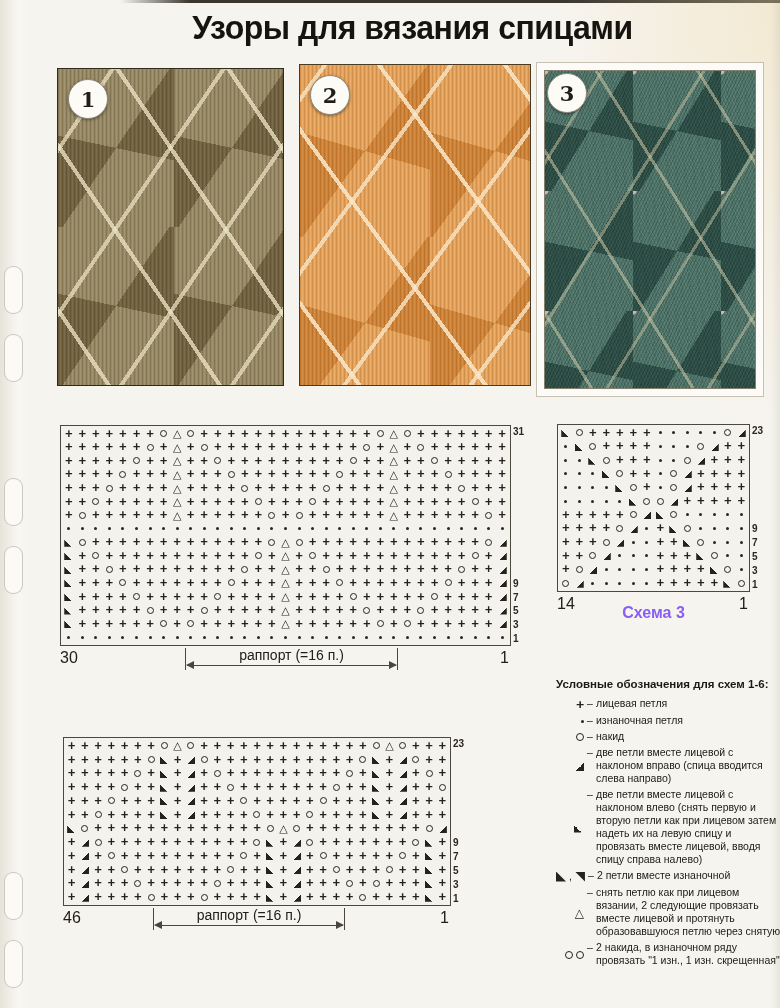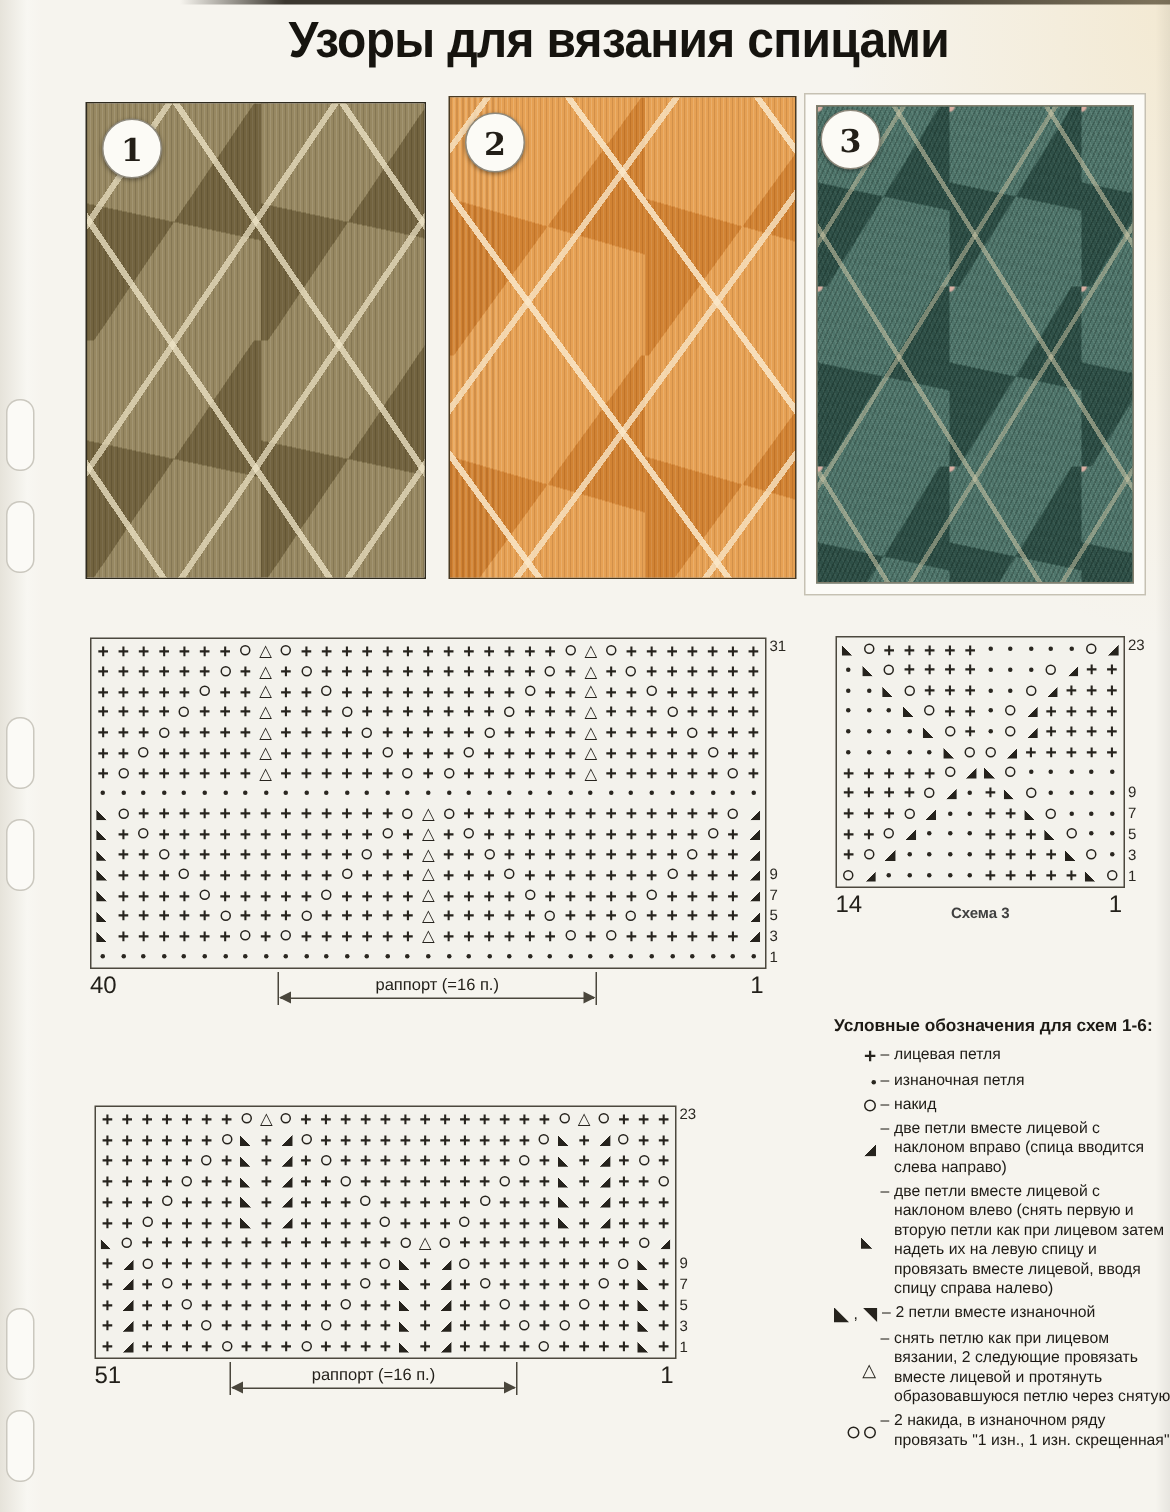--- a/index.html
+++ b/index.html
@@ -62,37 +62,37 @@
   .g-dot{width:3px;height:3px;border-radius:50%;background:#2a2720;}
   .g-yo{width:7px;height:7px;box-sizing:border-box;border:1.5px solid #26231d;border-radius:50%;}
   .g-triL{width:9px;height:9px;clip-path:polygon(0 0,0 100%,100% 100%);
       background:linear-gradient(45deg,#26231d 40%,#f5f3ed 40% 60%,#26231d 60%);}
   .g-triR{width:9px;height:9px;clip-path:polygon(100% 0,100% 100%,0 100%);
       background:linear-gradient(135deg,#26231d 40%,#f5f3ed 40% 60%,#26231d 60%);}
   .g-delta{font-family:"DejaVu Sans",sans-serif;font-size:11px;line-height:1;color:#26231d;}
   .g-fillA{width:10px;height:10px;clip-path:polygon(0 0,0 100%,100% 100%);background:#26231d;}
   .g-fillB{width:10px;height:10px;clip-path:polygon(0 0,100% 0,100% 100%);background:#26231d;}
 
-  .row-labels span{position:absolute;right:-16px;width:14px;font-size:10px;color:#2a2721;}
+  .row-labels span{position:absolute;right:-16px;width:14px;font-size:10px;color:#2a2721;font-weight:bold;}
   .corner{position:absolute;font-size:16px;color:#23201a;}
   .corner.l{left:0;top:calc(100% + 3px);}
   .corner.r{right:2px;top:calc(100% + 3px);}
   .chart-title{position:absolute;left:0;right:0;text-align:center;
-      font-size:10px;font-weight:700;color:#404040;}
+      font-size:16px;font-weight:700;color:#8b5cf6;}
 
   .bracket{position:absolute;height:22px;}
   .bracket .tick{position:absolute;top:0;bottom:0;width:1px;background:#4a463c;}
   .bracket .tick.l{left:0}.bracket .tick.r{right:0}
   .bracket .bar{position:absolute;left:2px;right:2px;bottom:4px;height:1px;background:#4a463c;}
   .bracket .ah{position:absolute;bottom:1px;width:0;height:0;
       border-top:4px solid rgba(0,0,0,0);border-bottom:4px solid rgba(0,0,0,0);}
   .bracket .ah.l{left:1px;border-right:8px solid #4a463c;}
   .bracket .ah.r{right:1px;border-left:8px solid #4a463c;}
   .bracket .blabel{position:absolute;left:0;right:0;bottom:7px;text-align:center;
-      font-size:11px;color:#23201a;}
+      font-size:14px;color:#23201a;}
 
   
   .legend{position:absolute;left:556px;top:678px;width:226px;font-size:10.5px;line-height:13px;color:#1d1a15;}
   .legend-title{font-weight:700;font-size:11.5px;margin-bottom:6px;}
   .leg-item{display:flex;margin-top:3px;}
   .leg-sym{min-width:28px;display:flex;justify-content:flex-end;align-items:center;gap:3px;
       padding-top:1px;flex-shrink:0;}
   .leg-dash{width:12px;text-align:center;flex-shrink:0;}
   .leg-text{flex:1;}
   .leg-sym .g-plus{font-size:13px;}
@@ -1720,21 +1720,21 @@
         </div>
       </div>
     <div class="row-labels">
         <span style="top: calc(3.125% - 6px);">31</span>
         <span style="top: calc(71.875% - 6px);">9</span>
         <span style="top: calc(78.125% - 6px);">7</span>
         <span style="top: calc(84.375% - 6px);">5</span>
         <span style="top: calc(90.625% - 6px);">3</span>
         <span style="top: calc(96.875% - 6px);">1</span>
       </div>
-    <span class="corner l">40</span>
+    <span class="corner l">30</span>
     <span class="corner r">1</span>
     <div class="bracket" style="left:125px;top:223px;width:213px">
       <span class="tick l"></span>
         <span class="tick r"></span>
         <span class="bar"></span>
       <span class="ah l"></span>
         <span class="ah r"></span>
       <span class="blabel">раппорт (=16 п.)</span>
     </div>
   </div>
@@ -3311,21 +3311,21 @@
         </div>
       </div>
     <div class="row-labels">
         <span style="top: calc(4.16667% - 6px);">23</span>
         <span style="top: calc(62.5% - 6px);">9</span>
         <span style="top: calc(70.8333% - 6px);">7</span>
         <span style="top: calc(79.1667% - 6px);">5</span>
         <span style="top: calc(87.5% - 6px);">3</span>
         <span style="top: calc(95.8333% - 6px);">1</span>
       </div>
-    <span class="corner l">51</span>
+    <span class="corner l">46</span>
     <span class="corner r">1</span>
     <div class="bracket" style="left:90px;top:171px;width:192px">
       <span class="tick l"></span>
         <span class="tick r"></span>
         <span class="bar"></span>
       <span class="ah l"></span>
         <span class="ah r"></span>
       <span class="blabel">раппорт (=16 п.)</span>
     </div>
   </div>

